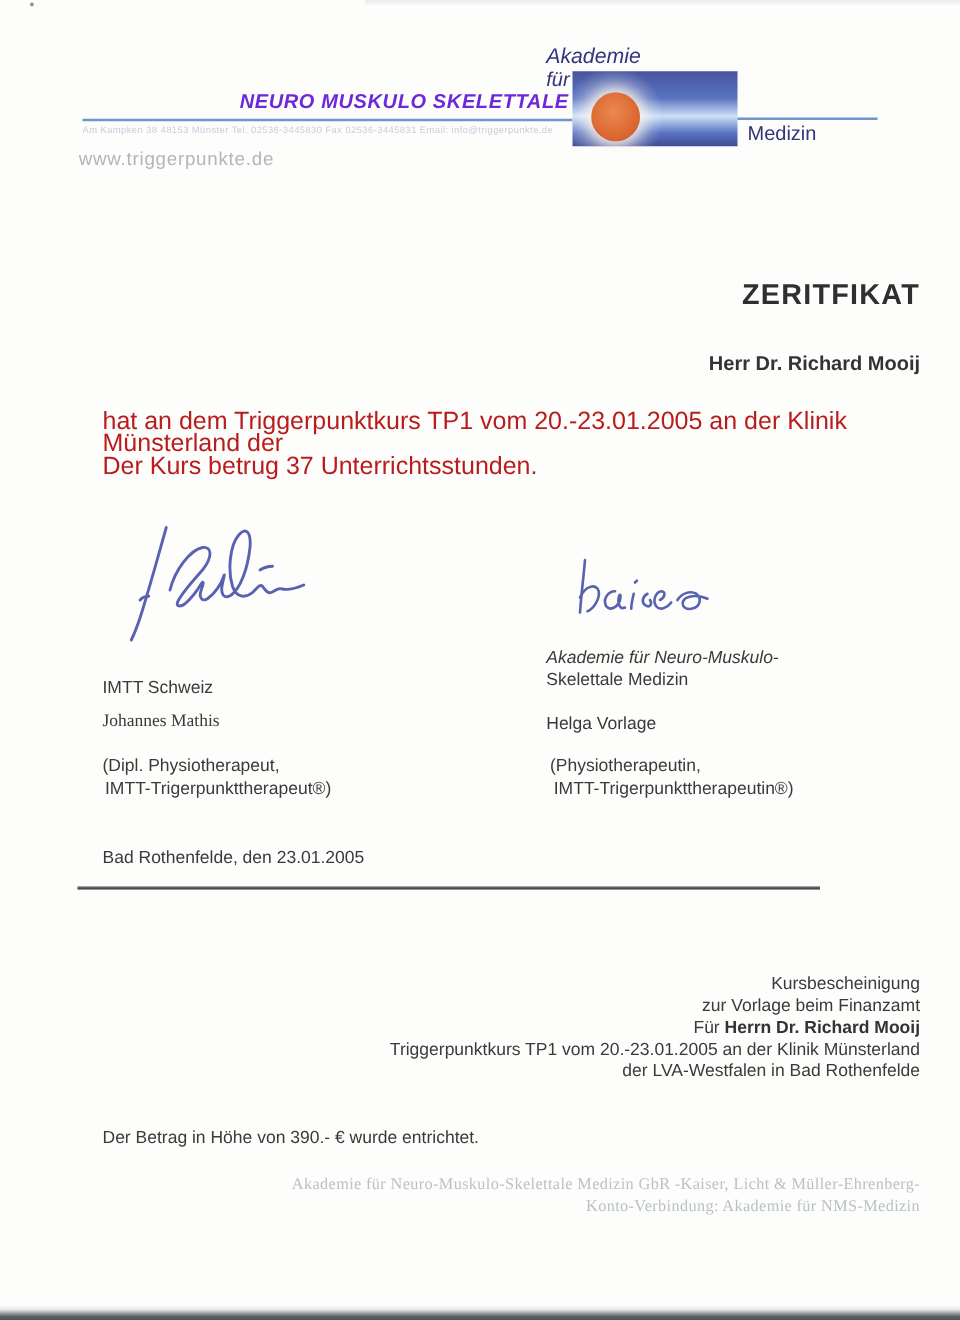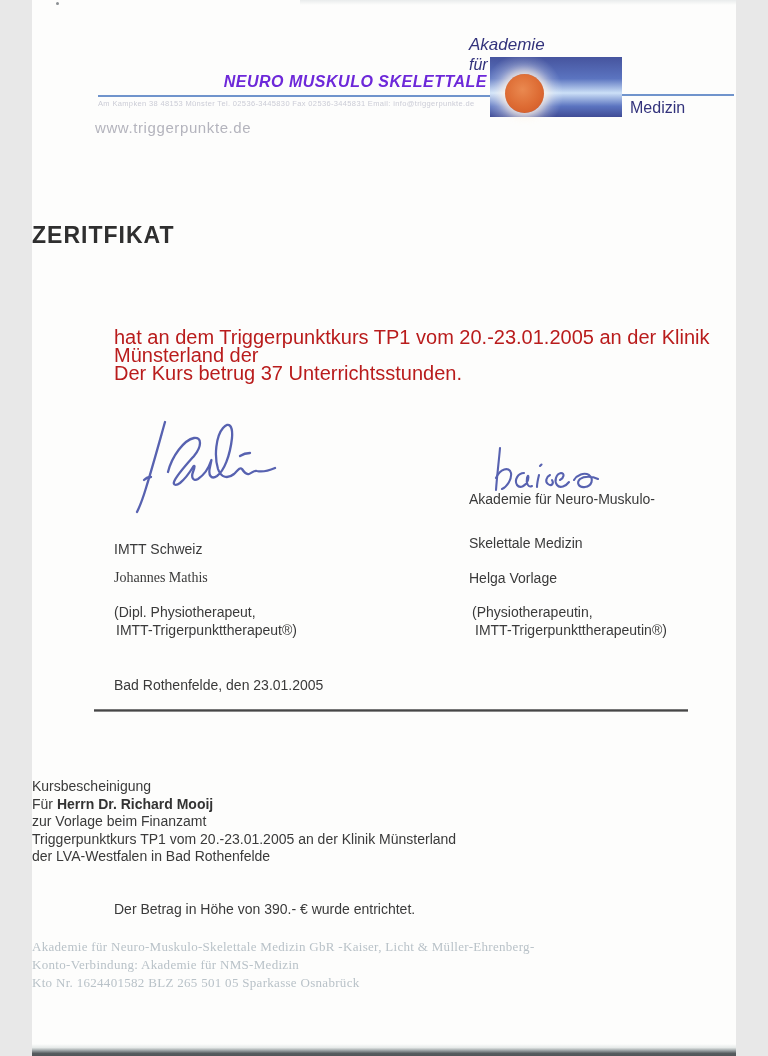--- a/index.html
+++ b/index.html
@@ -1,18 +1,18 @@
 <!DOCTYPE html>
 <html><head>
 <meta charset="utf-8">
 <style>
   html,body{margin:0;padding:0;background:#e8e8e8;}
   .page{
     position:relative;
-    width:704px;height:1056px;
+    width:768px;height:1056px;
     margin:0 auto;
     background:#fdfdfc;
     overflow:hidden;
     font-family:"Liberation Sans","DejaVu Sans",sans-serif;
     color:#3a3a3a;
   }
   
   .scan-top{position:absolute;top:0;left:38%;right:0;height:5px;
     background:linear-gradient(to bottom,#e9ecec,rgba(233,236,236,0));}
   .scan-speck{position:absolute;top:2px;left:24px;width:3px;height:3px;border-radius:50%;background:#8b8f93;}
@@ -39,21 +39,21 @@
     white-space:nowrap;
   }
   .rule-left{position:absolute;left:66px;top:95px;width:392px;height:2px;background:#7094cc;}
   .rule-right{position:absolute;left:590px;top:94px;width:112px;height:1.5px;background:#7094cc;}
   .addr{
     position:absolute;left:66px;top:99px;width:390px;
     font-size:7.5px;letter-spacing:0.35px;color:#cbccd6;white-space:nowrap;overflow:hidden;
   }
   .website{position:absolute;left:63px;top:119px;font-size:15px;letter-spacing:0.6px;color:#b4b4bd;}
   
-  .center-wrap{position:absolute;left:0;width:736px;text-align:left;}
+  .center-wrap{position:absolute;left:0;width:736px;text-align:right;}
   .cert-title{top:222px;font-size:23px;font-weight:bold;letter-spacing:1px;color:#2f2f2f;}
   .recipient{top:283px;font-size:16px;font-weight:bold;color:#333;}
   .bodytext{position:absolute;left:82px;top:328px;font-size:20px;line-height:18.2px;color:#b91c1c;}
   
   .sig{position:absolute;}
   .sig-left{left:78px;top:416px;}
   .sig-right{left:452px;top:438px;}
   .col-line{position:absolute;font-size:14px;color:#3a3a3a;white-space:nowrap;}
   
   .divider{position:absolute;left:62px;top:709px;width:594px;height:2.5px;
@@ -81,20 +81,21 @@
   <div class="rule-left"></div>
   <div class="logo-box">
     <div class="logo-sun"></div>
   </div>
   <div class="rule-right"></div>
   <div class="brand-medizin">Medizin</div>
   <div class="addr">Am Kampken 38  48153 Münster  Tel. 02536-3445830  Fax 02536-3445831  Email: info@triggerpunkte.de</div>
   <div class="website">www.triggerpunkte.de</div>
 
   <div class="center-wrap cert-title">ZERITFIKAT</div>
+  <div class="center-wrap recipient">Herr Dr. Richard Mooij</div>
 
   <div class="bodytext">
     <div>hat an dem Triggerpunktkurs TP1 vom 20.-23.01.2005 an der Klinik Münsterland der</div>
     <div>Der Kurs betrug 37 Unterrichtsstunden.</div>
   </div>
 
   <svg class="sig sig-left" width="175" height="102" viewBox="0 0 175 102">
     <g fill="none" stroke="#4a55aa" stroke-width="2.3" stroke-linecap="round" opacity="0.92">
       <path d="M55,6 C51,20 44,46 36,72 C33,82 30,90 27,96"></path>
       <path d="M34,64 C36,62 39,61 41,61"></path>
@@ -110,45 +111,44 @@
       <path d="M40,35 C34,35 30,42 33,47 C36,51 42,48 44,42 C45,38 44,36 43,40 C42,45 44,50 48,48"></path>
       <path d="M55,37 C54,41 53,45 53,49"></path>
       <path d="M56,28 C56.5,27.5 57,27 57.5,26.5"></path>
       <path d="M66,37 C62,39 61,44 64,46 C68,49 70,45 68,42"></path>
       <path d="M76,42 C80,40 81,35 77,35 C72,36 70,43 73,47 C76,51 82,48 85,44"></path>
       <path d="M90,42 C93,37 100,34 105,37 C110,41 108,48 101,49 C95,50 92,45 96,41 C100,38 108,38 114,41"></path>
     </g>
   </svg>
 
   <div class="col-line" style="left:82px;top:541px;">IMTT Schweiz</div>
-  <div class="col-line" style="left:437px;top:491px;">Akademie für Neuro-Muskulo-</div>
+  <div class="col-line" style="left:437px;top:517px;font-style:italic;">Akademie für Neuro-Muskulo-</div>
   <div class="col-line" style="left:437px;top:535px;">Skelettale Medizin</div>
 
   <div class="col-line" style="left:82px;top:570px;font-family:Liberation Serif, serif;">Johannes Mathis</div>
   <div class="col-line" style="left:437px;top:570px;">Helga Vorlage</div>
 
   <div class="col-line" style="left:82px;top:604px;">(Dipl. Physiotherapeut,</div>
   <div class="col-line" style="left:84px;top:622px;">IMTT-Trigerpunkttherapeut®)</div>
   <div class="col-line" style="left:440px;top:604px;">(Physiotherapeutin,</div>
   <div class="col-line" style="left:443px;top:622px;">IMTT-Trigerpunkttherapeutin®)</div>
 
   <div class="col-line" style="left:82px;top:677px;">Bad Rothenfelde, den 23.01.2005</div>
 
   <div class="divider"></div>
 
   <div class="center-wrap attest">
     <div>Kursbescheinigung</div>
+    <div>zur Vorlage beim Finanzamt</div>
     <div><span>Für </span><b>Herrn Dr. Richard Mooij</b></div>
-    <div>zur Vorlage beim Finanzamt</div>
     <div>Triggerpunktkurs TP1 vom 20.-23.01.2005 an der Klinik Münsterland</div>
     <div>der LVA-Westfalen in Bad Rothenfelde</div>
   </div>
 
   <div class="payment">Der Betrag in Höhe von 390.- €  wurde entrichtet.</div>
 
   <div class="center-wrap footer">
     <div>Akademie für Neuro-Muskulo-Skelettale Medizin GbR -Kaiser, Licht &amp; Müller-Ehrenberg-</div>
     <div>Konto-Verbindung: Akademie für NMS-Medizin</div>
-    <div>Kto Nr. 1624401582   BLZ 265 501 05 Sparkasse Osnabrück</div>
   </div>
 
   <div class="scan-bottom"></div>
 </div>
 
 </body></html>

